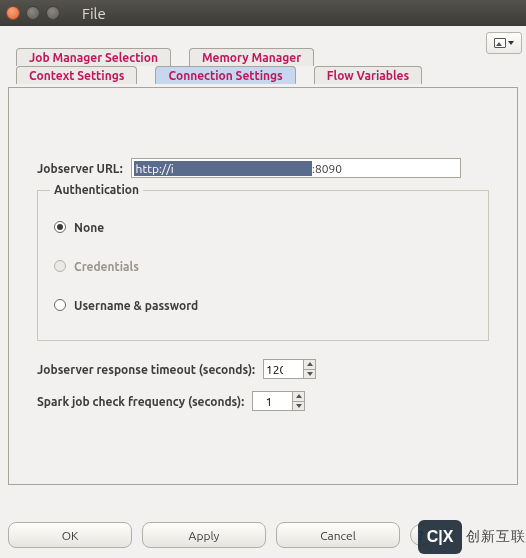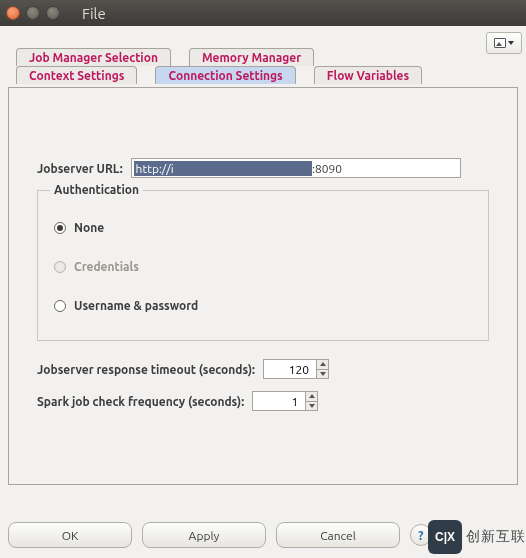--- a/index.html
+++ b/index.html
@@ -110,37 +110,37 @@
     padding: 16px 14px 24px 14px;
     position: relative;
     margin-bottom: 18px;
   }
   .fieldset .legend {
     position: absolute; top: -8px; left: 12px;
     background: #f2f1f0;
     padding: 0 4px;
     font-weight: bold;
   }
-  .opt { display:flex; align-items:flex-end; gap:8px; margin: 14px 0 26px 2px; font-weight: bold; }
+  .opt { display:flex; align-items:flex-start; gap:8px; margin: 14px 0 26px 2px; font-weight: bold; }
   .opt:last-child { margin-bottom: 4px; }
   .opt.disabled { color: #9a968d; }
   .radio {
     width: 12px; height: 12px; border-radius: 50%;
     border: 1px solid #6b675f; display:inline-block; position:relative; background:#fff;
   }
   .radio.disabled { border-color:#b5b2a9; background:#eceae6; }
   .radio.checked::after {
     content:""; position:absolute; left:2px; top:2px; width:6px; height:6px; border-radius:50%; background:#3c3b37;
   }
   .spin {
     display:inline-flex; align-items:stretch; height:20px;
     border:1px solid #a7a49c; background:#fff;
   }
   .spin input {
-    width: 52px; text-align:right; border:none; padding:0 7px 0 2px;
+    width: 39px; text-align:right; border:none; padding:0 20px 0 2px;
     font-family:inherit; font-size:12px; outline:none;
   }
   .spin .btns { width:12px; display:flex; flex-direction:column; border-left:1px solid #a7a49c;}
   .spin .btns div { flex:1; display:flex; align-items:center; justify-content:center; background:#ecebe7; }
   .spin .btns div:first-child { border-bottom:1px solid #a7a49c; }
   .arr-up { width:0;height:0;border-left:3px solid transparent;border-right:3px solid transparent;border-bottom:4px solid #555;}
   .arr-dn { width:0;height:0;border-left:3px solid transparent;border-right:3px solid transparent;border-top:4px solid #555;}
   
   .btnbar {
     position: absolute;
@@ -163,23 +163,23 @@
     color:#2a6fb0; font-weight:bold;
     background: linear-gradient(#fdfdfc,#e7e5e0);
   }
   
   .watermark {
     position:absolute; right:0; bottom:4px;
     display:flex; align-items:center; gap:4px;
     opacity:0.9;
   }
   .wm-badge {
-    width:34px;height:34px;border-radius:6px;background:#1c2a38;
+    width:44px;height:34px;border-radius:6px;background:#1c2a38;
     display:flex;align-items:center;justify-content:center;color:#fff;
-    font-weight:bold; font-family:sans-serif; font-size:12px;
+    font-weight:bold; font-family:sans-serif; font-size:16px;
   }
   .wm-text { font-size:14px; color:#333; letter-spacing:1px; }
 </style>
 </head>
 <body>
 
 <div class="titlebar">
   <span class="win-btn win-close"></span>
   <span class="win-btn win-min"></span>
   <span class="win-btn win-max"></span>

